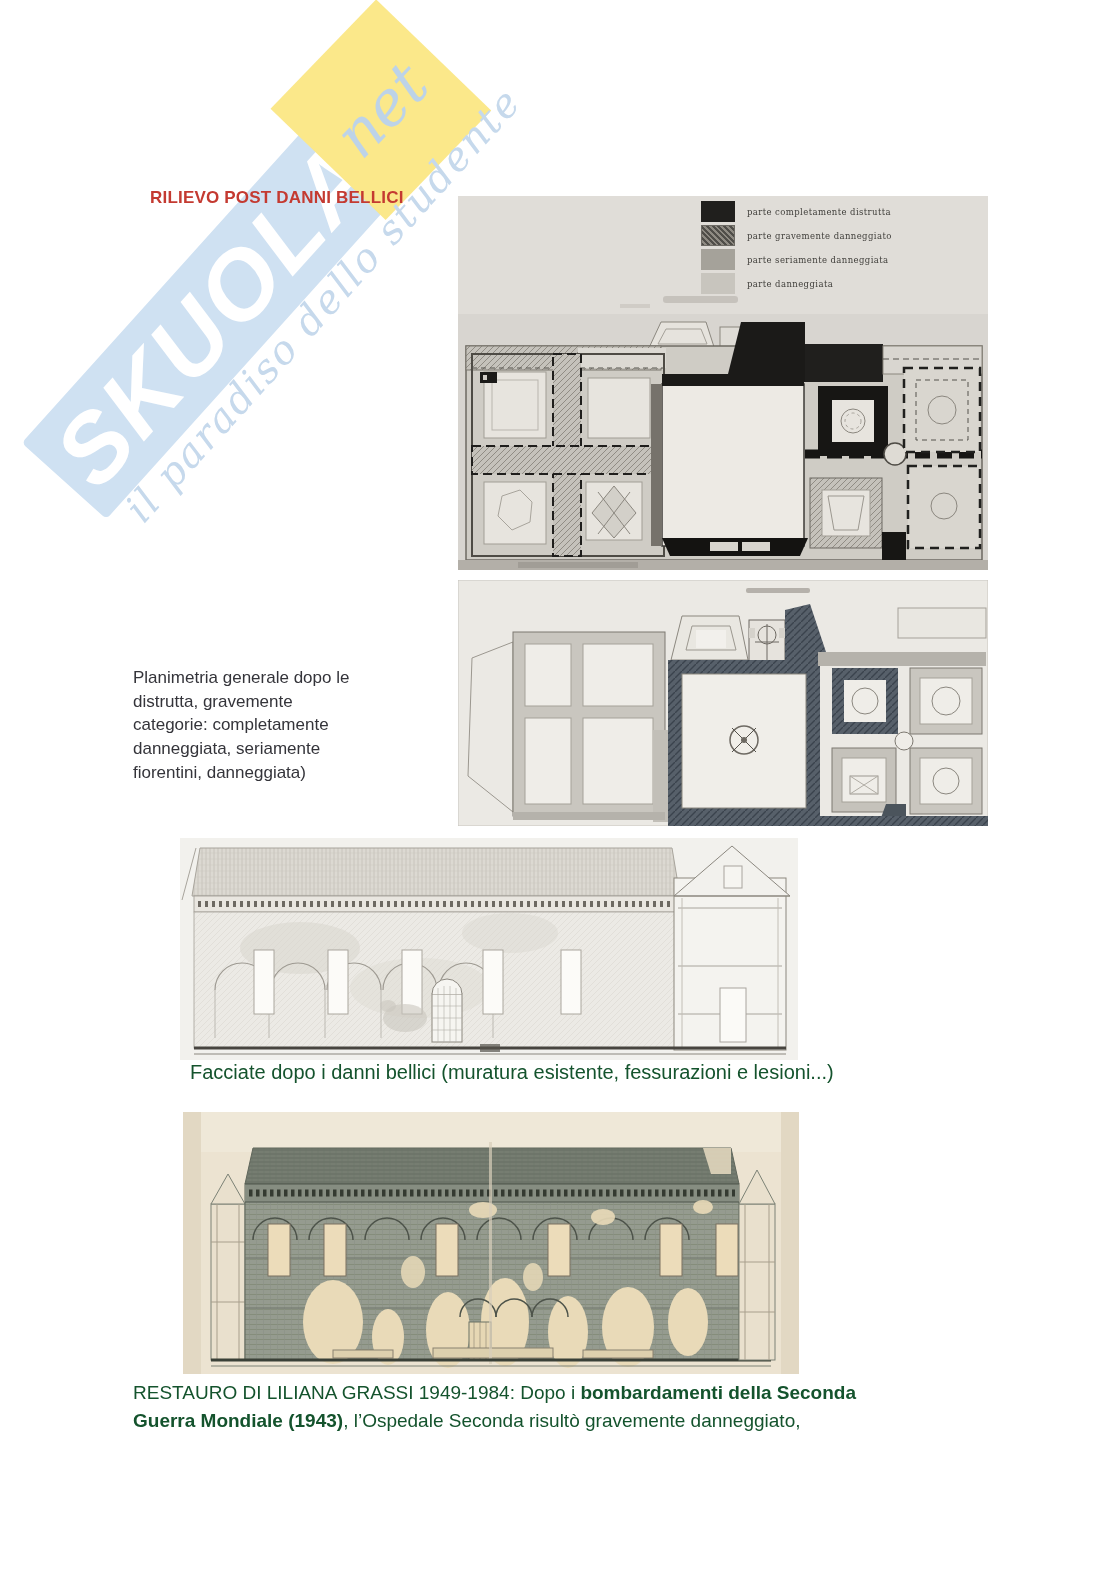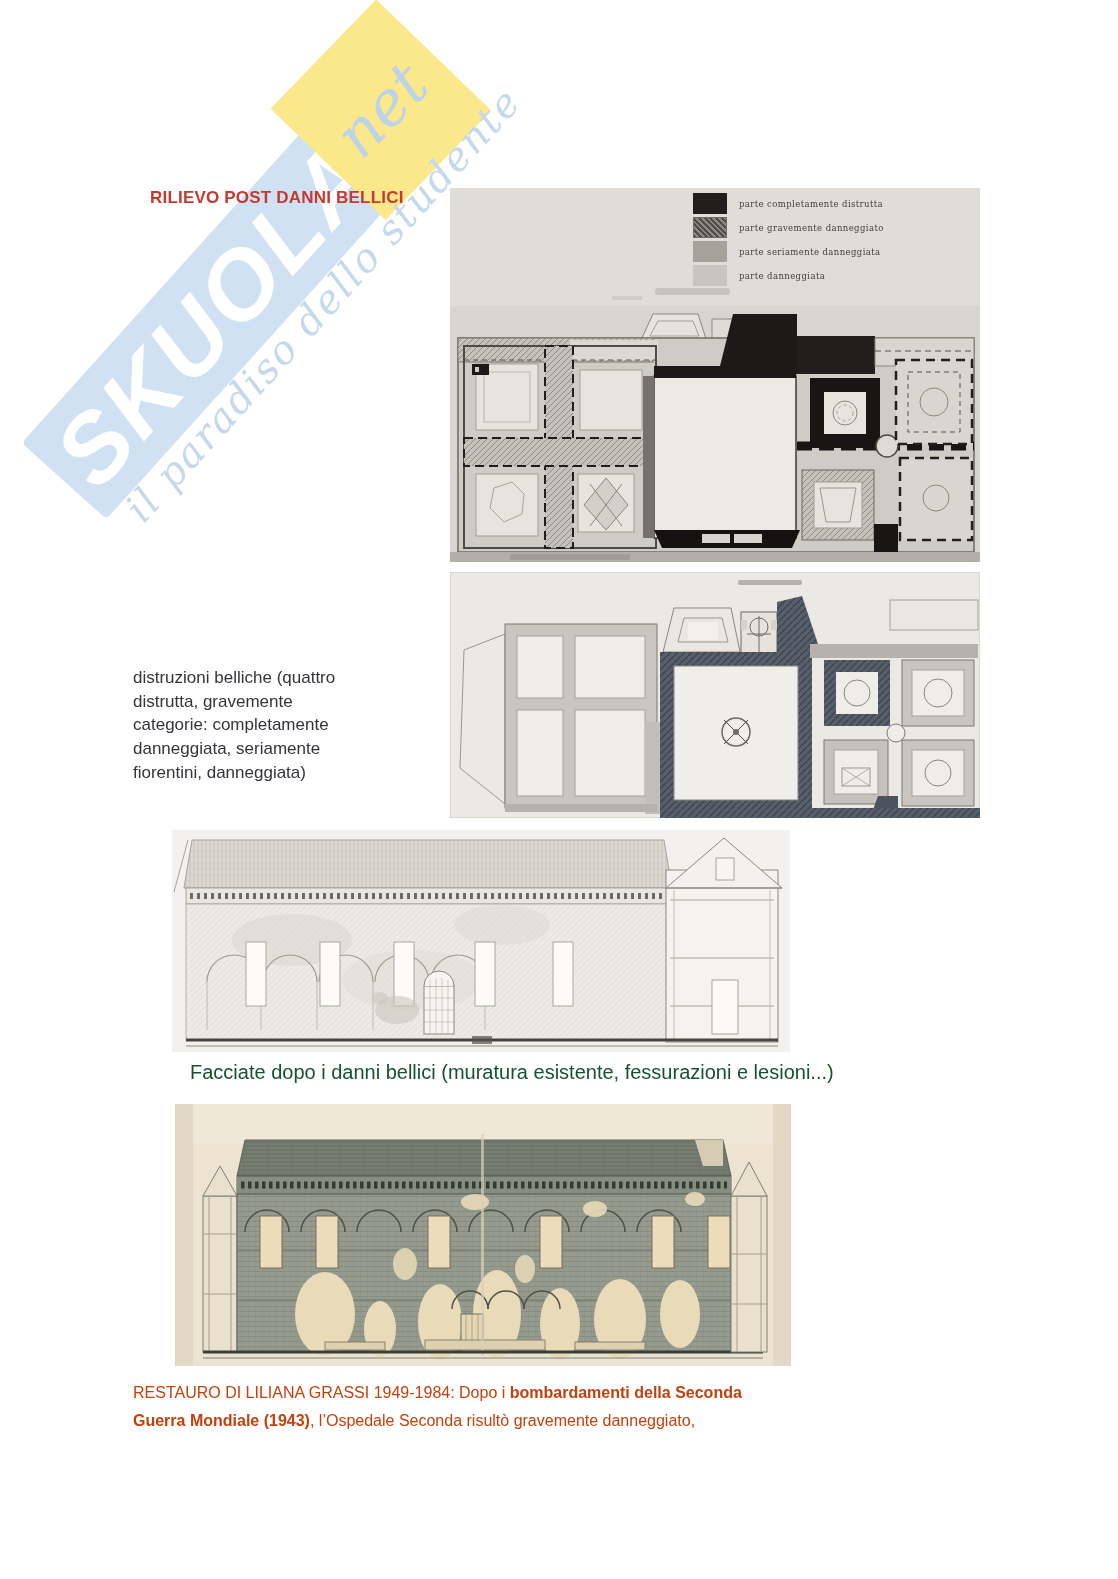--- a/index.html
+++ b/index.html
@@ -1,19 +1,19 @@
 <!DOCTYPE html>
 <html><head>
 <meta charset="utf-8">
 <style>
   html,body{margin:0;padding:0;background:#e9e9e9}
   .page{position:relative;width:1118px;height:1579px;background:#ffffff;overflow:hidden;
         font-family:"Liberation Sans",sans-serif;margin:0 auto}
   .layer{position:absolute;z-index:1}
-  figure{margin:0}
+  figure{margin:8px}
   .fig svg{display:block;width:100%;height:100%}
 
   
   .watermark{position:absolute;left:0;top:0;width:640px;height:570px;z-index:0}
   .wm-band{position:absolute;left:64px;top:424px;width:556px;height:114px;
            background:#cfe1f2;border-radius:5px;
            transform:rotate(-48deg);transform-origin:0 50%;
            display:flex;align-items:center}
   .wm-brand{font-family:"Liberation Sans",sans-serif;font-weight:bold;font-style:italic;
             font-size:96px;line-height:114px;color:#ffffff;letter-spacing:3px;padding-left:14px;
@@ -23,21 +23,21 @@
   .wm-net span{font-family:"DejaVu Serif",serif;font-style:italic;font-size:62px;color:#bdd3e8}
   .wm-tagline{position:absolute;left:116px;top:500px;transform:rotate(-48deg);transform-origin:0 0;
               font-family:"DejaVu Serif",serif;font-style:italic;font-size:40px;color:#c6d9ec;
               white-space:nowrap;letter-spacing:2px}
 
   
   .intro{left:133px;top:133px;width:845px;font-size:17.5px;line-height:27px;color:#212121}
   .heading{left:150px;top:188px;font-size:17px;font-weight:bold;color:#c43a31;letter-spacing:.2px}
   .cap-plani{left:133px;top:666px;width:320px;font-size:17px;line-height:23.7px;color:#34343a}
   .cap-fac{left:190px;top:1061px;font-size:20px;color:#14532d}
-  .restauro{left:133px;top:1379px;width:860px;font-size:16px;line-height:28px;color:#c2410c}
+  .restauro{left:133px;top:1379px;width:860px;font-size:19px;line-height:28px;color:#14532d}
   .restauro b{font-weight:bold}
 
   
   .fig{position:absolute}
   .plan1{left:450px;top:188px;width:530px;height:374px}
   .plan2{left:450px;top:572px;width:530px;height:246px}
   .fac1{left:172px;top:830px;width:618px;height:222px}
   .fac2{left:175px;top:1104px;width:616px;height:262px}
 
   
@@ -151,21 +151,21 @@
         <span class="legend-label">parte seriamente danneggiata</span>
       </div>
       <div class="legend-row" style="top:76px">
         <span class="legend-swatch sw-light"></span>
         <span class="legend-label">parte danneggiata</span>
       </div>
     </div>
   </figure>
 
   <div class="layer cap-plani">
-    <div>distruzioni belliche (quattro</div>
+    <div>Planimetria generale dopo le</div>
     <div>distrutta, gravemente</div>
     <div>categorie: completamente</div>
     <div>danneggiata, seriamente</div>
     <div>fiorentini, danneggiata)</div>
   </div>
 
   <figure class="fig plan2 layer">
     <svg viewBox="0 0 530 246" preserveAspectRatio="none">
       <defs>
         <pattern id="p2d" width="7" height="7" patternUnits="userSpaceOnUse">

